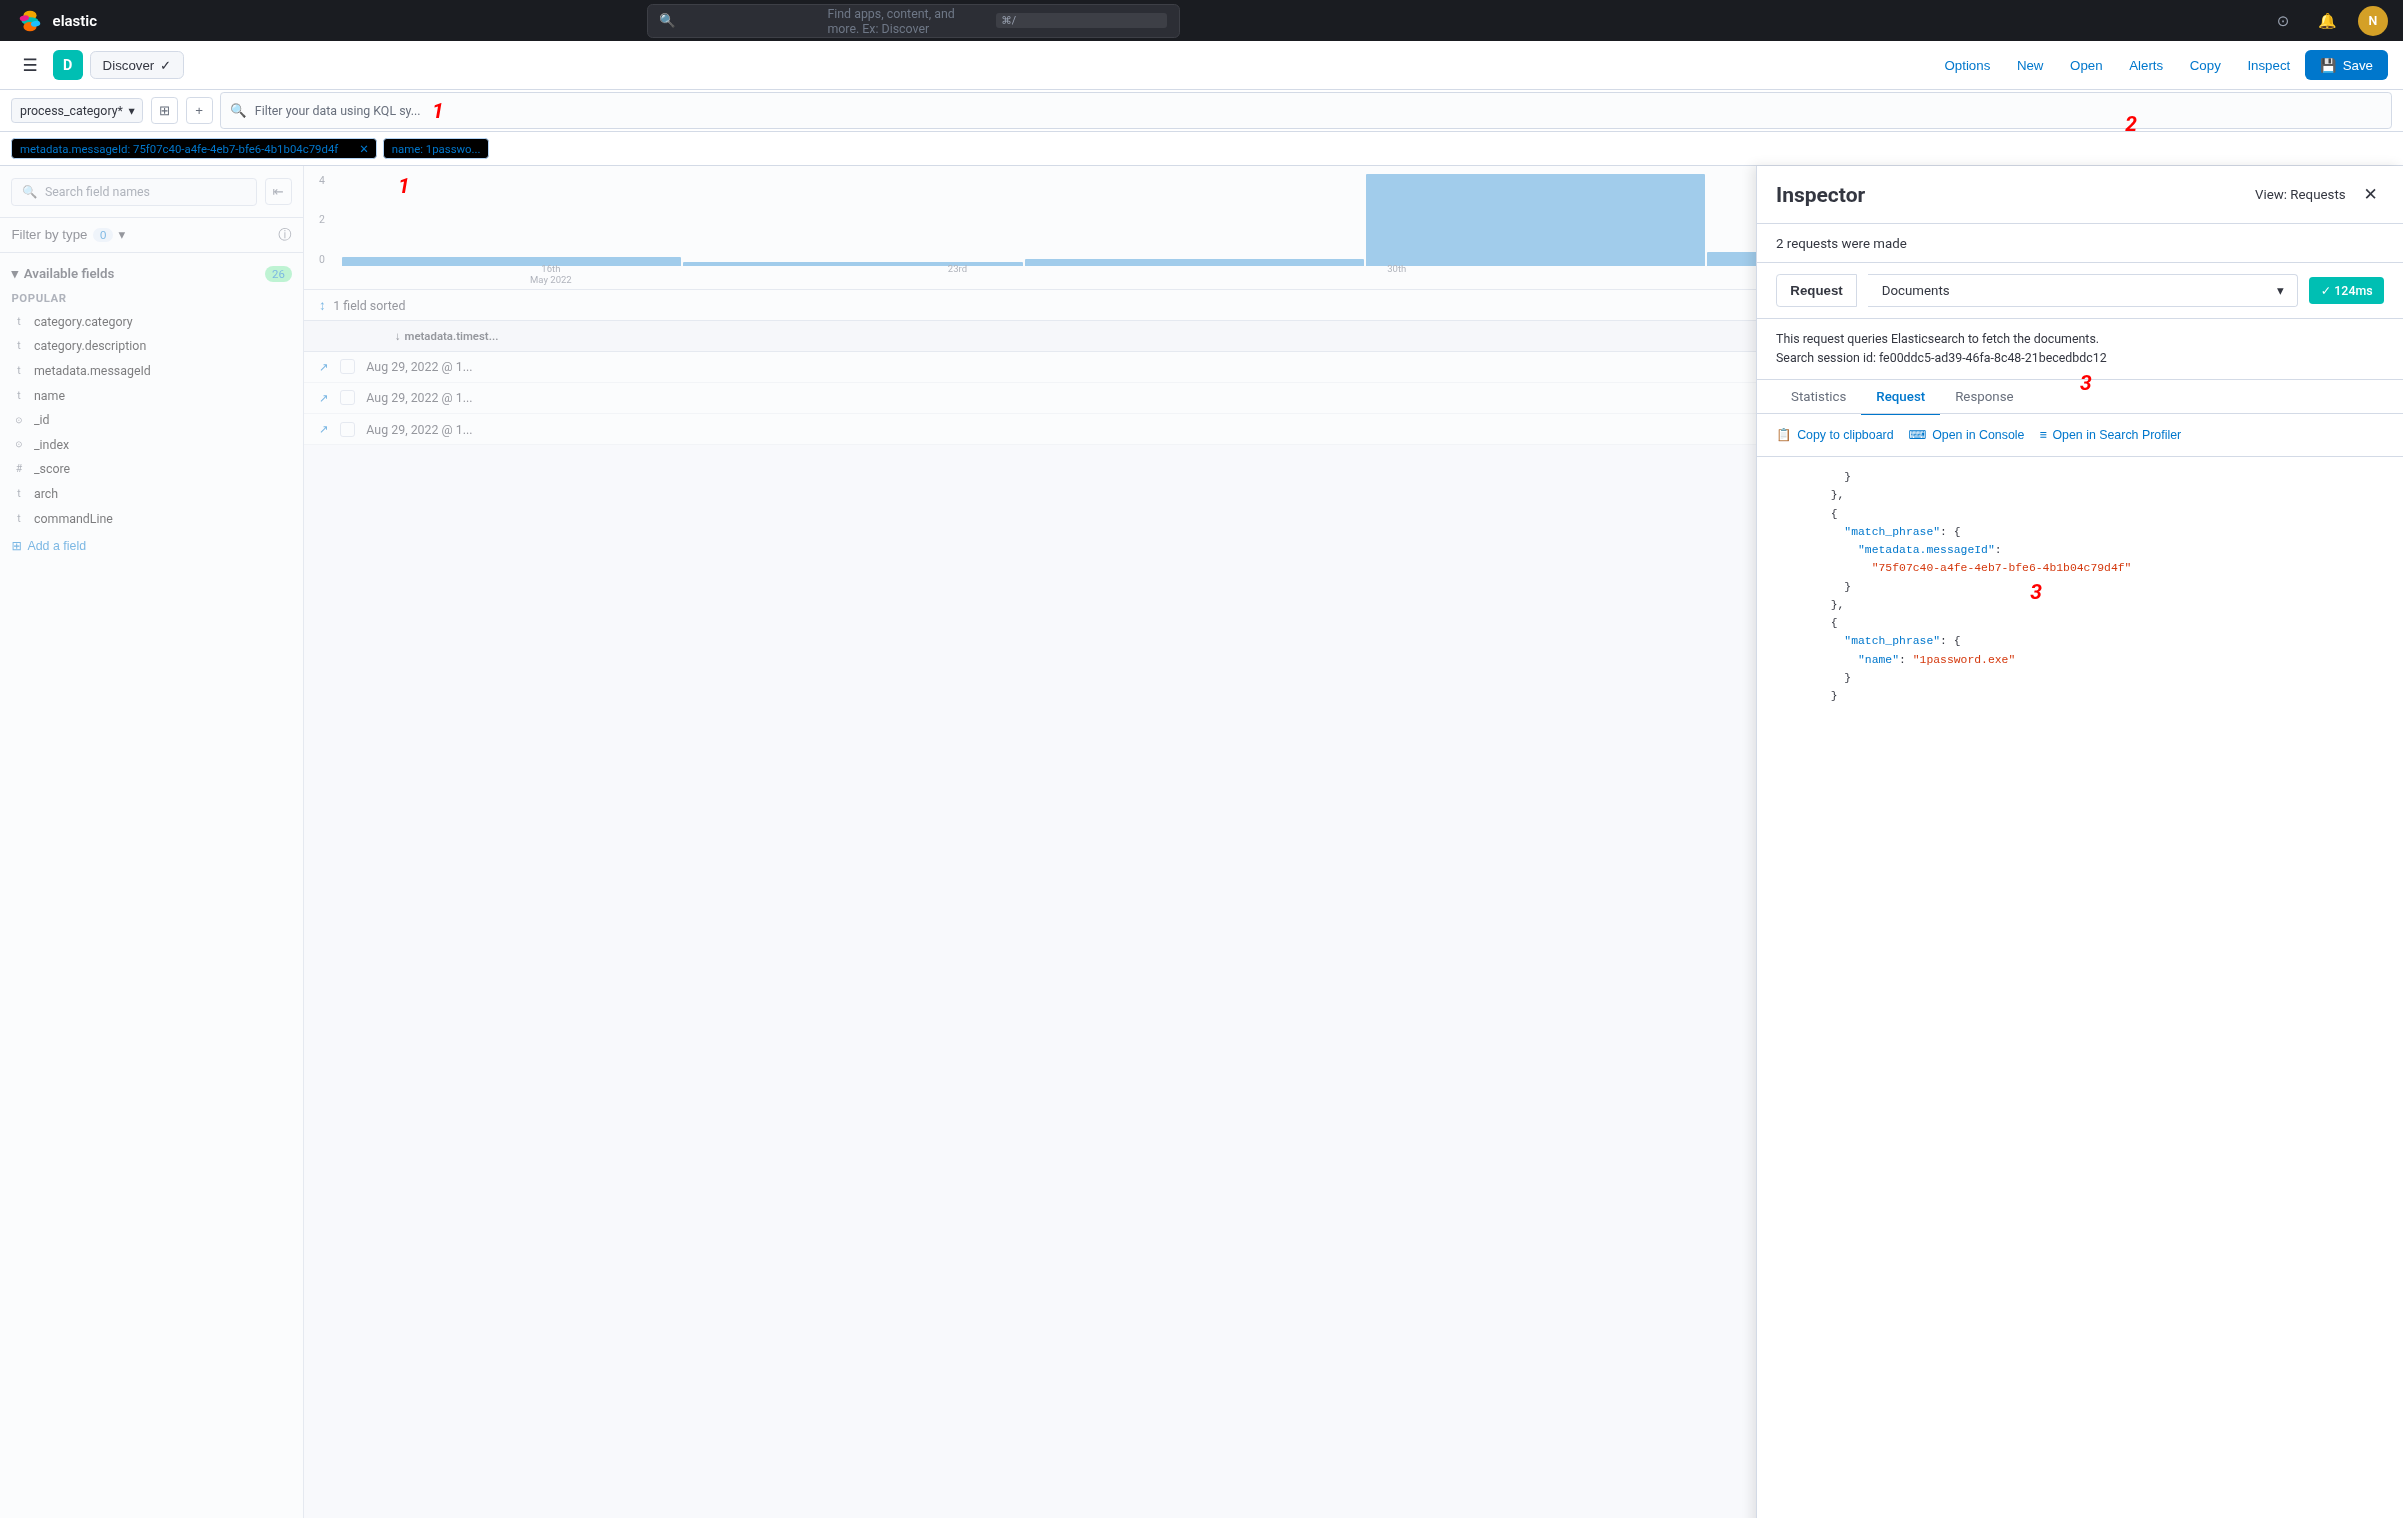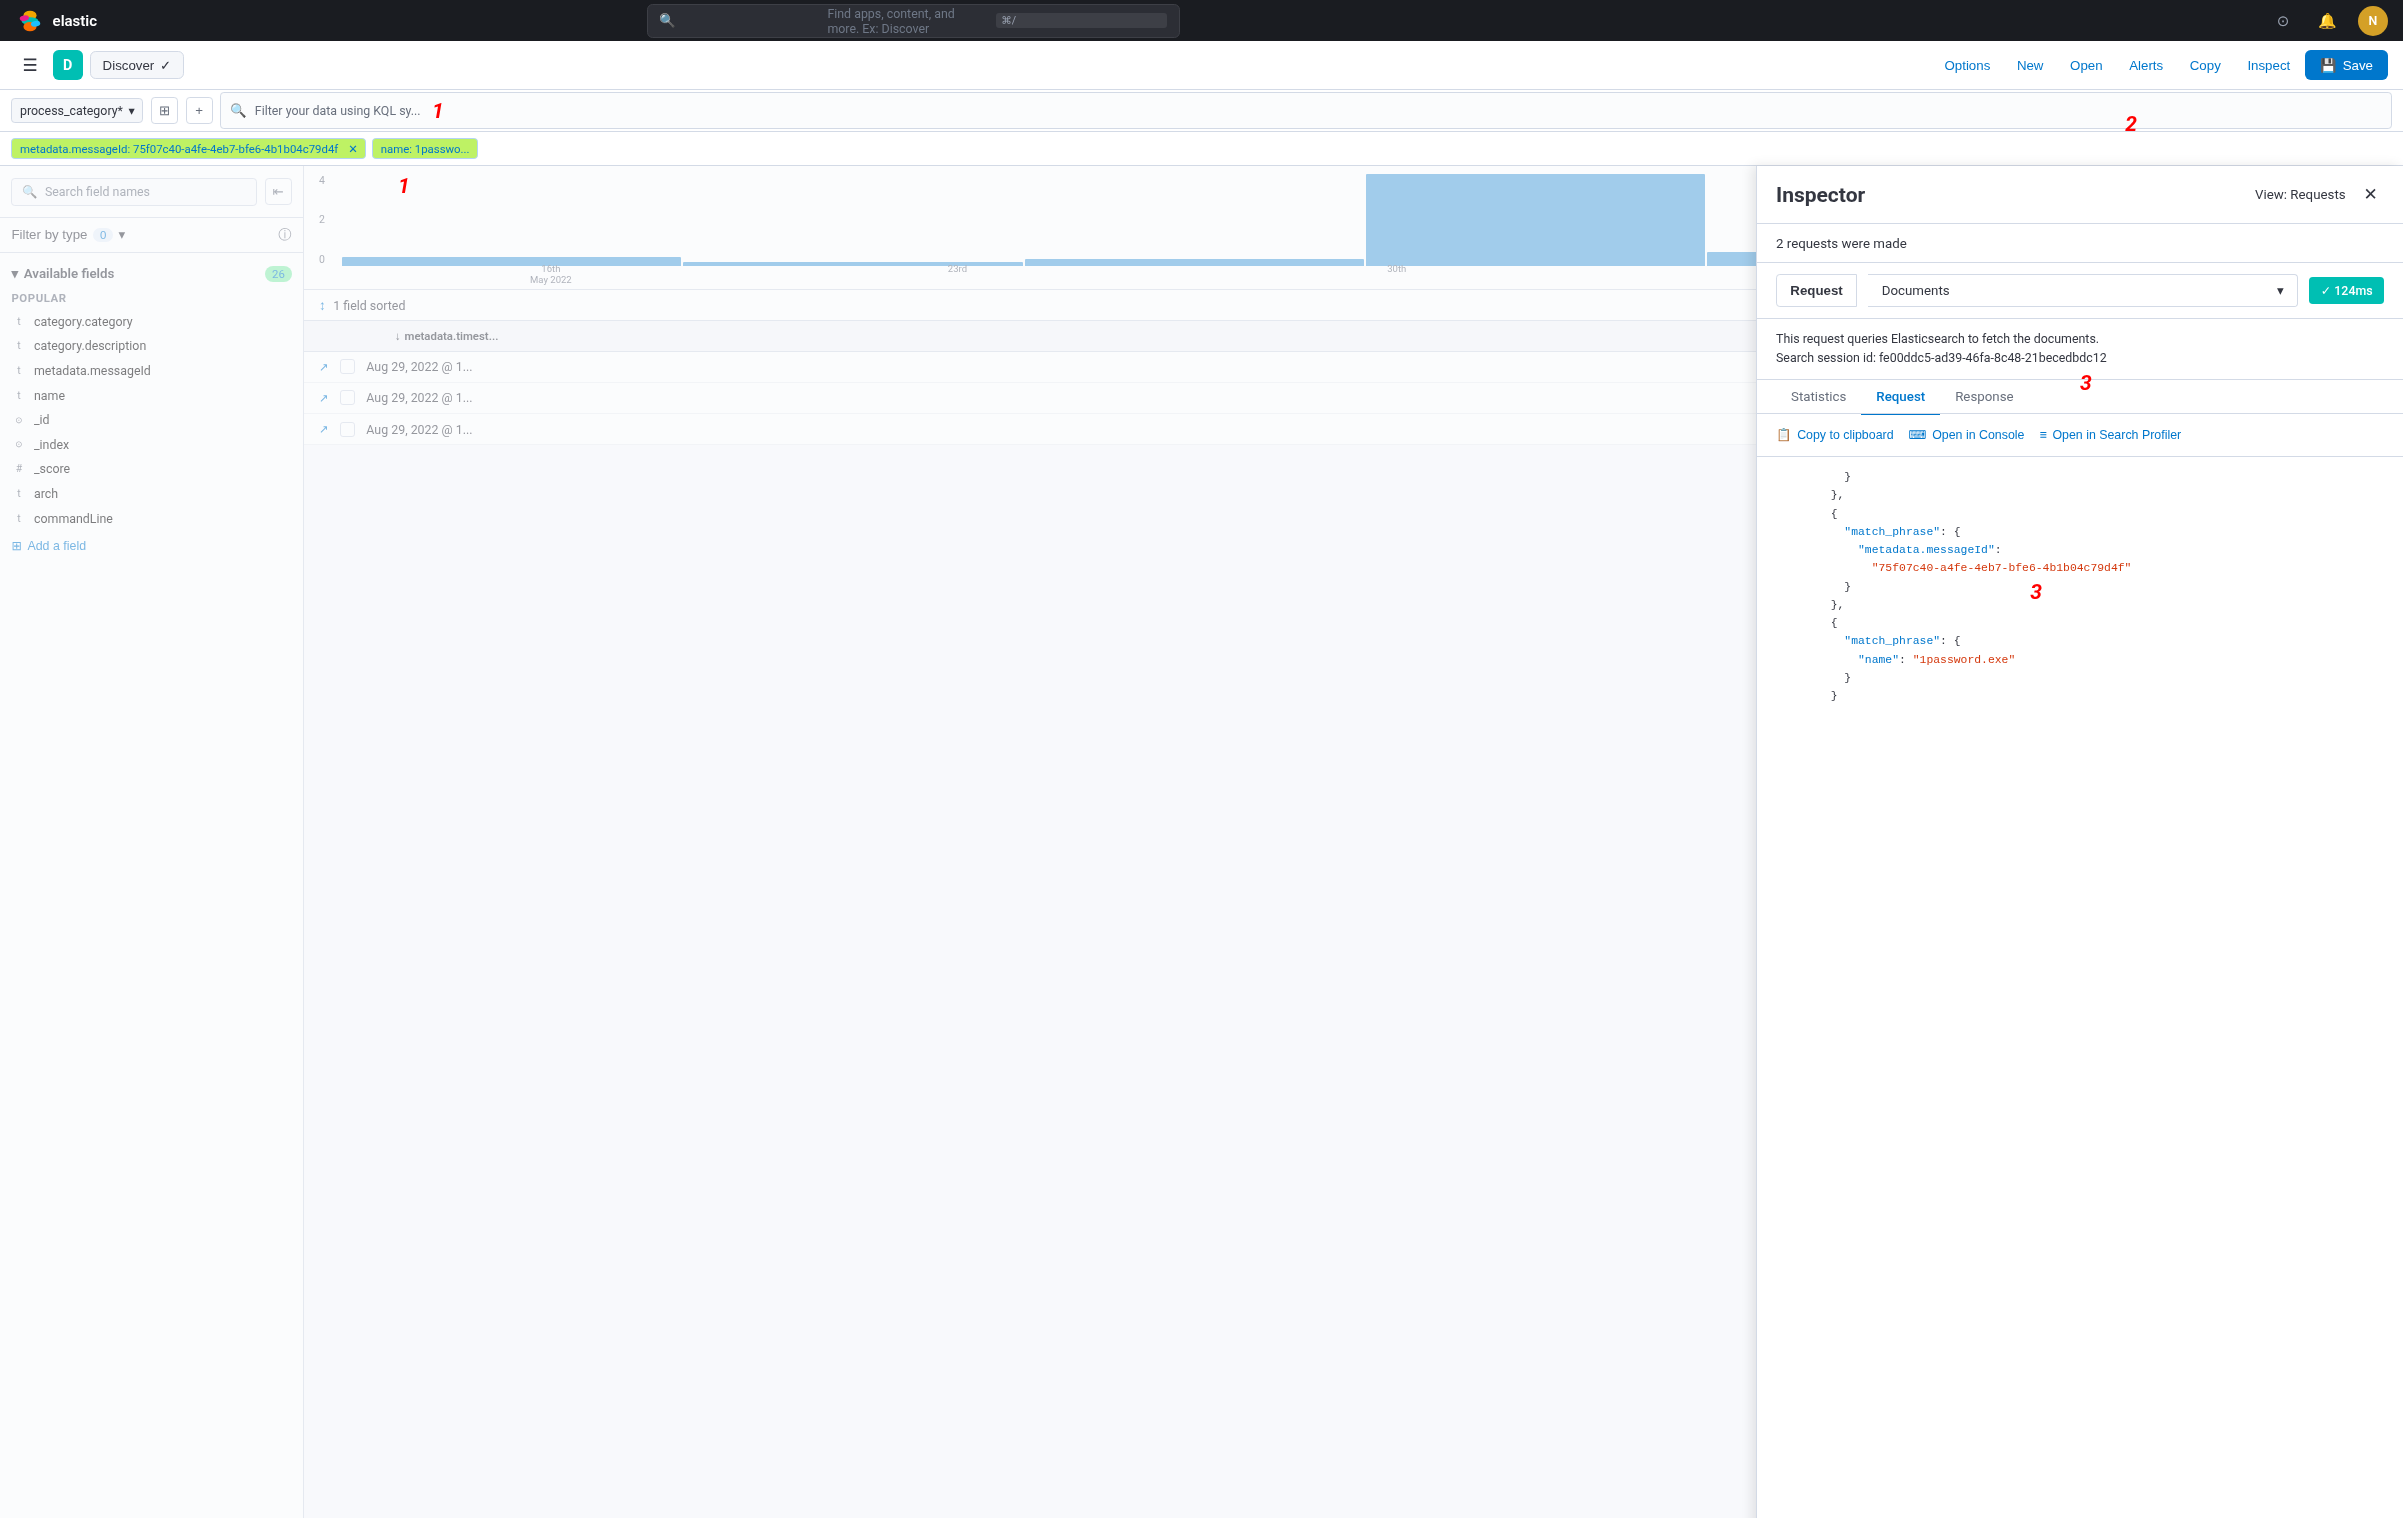--- a/index.html
+++ b/index.html
@@ -178,26 +178,26 @@
       background: #fff;
       border-bottom: 1px solid #d3dae6;
       padding: 5.7px 11.4px;
       display: flex;
       flex-wrap: wrap;
       gap: 5.7px;
     }
     .filter-pill {
       display: flex;
       align-items: center;
-      background: #bef264;
+      background: #000000;
       border: 1px solid #b3d4f5;
       border-radius: 3.8px;
       padding: 2.9px 7.6px;
       font-size: 11.4px;
-      gap: 10px;
+      gap: 21px;
       color: #0077cc;
     }
     .filter-pill-close { color: #0077cc; cursor: pointer; }
 
     
     .main-layout {
       display: flex;
       height: calc(100vh - 141px);
       position: relative;
     }

